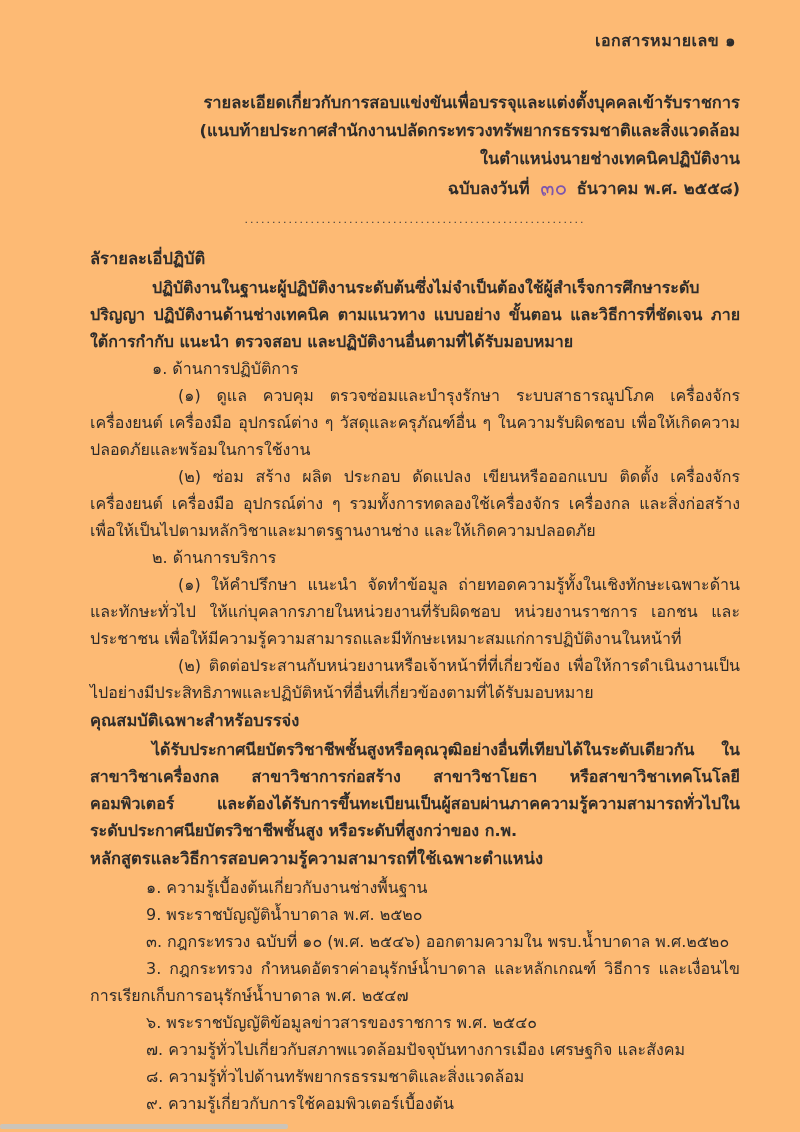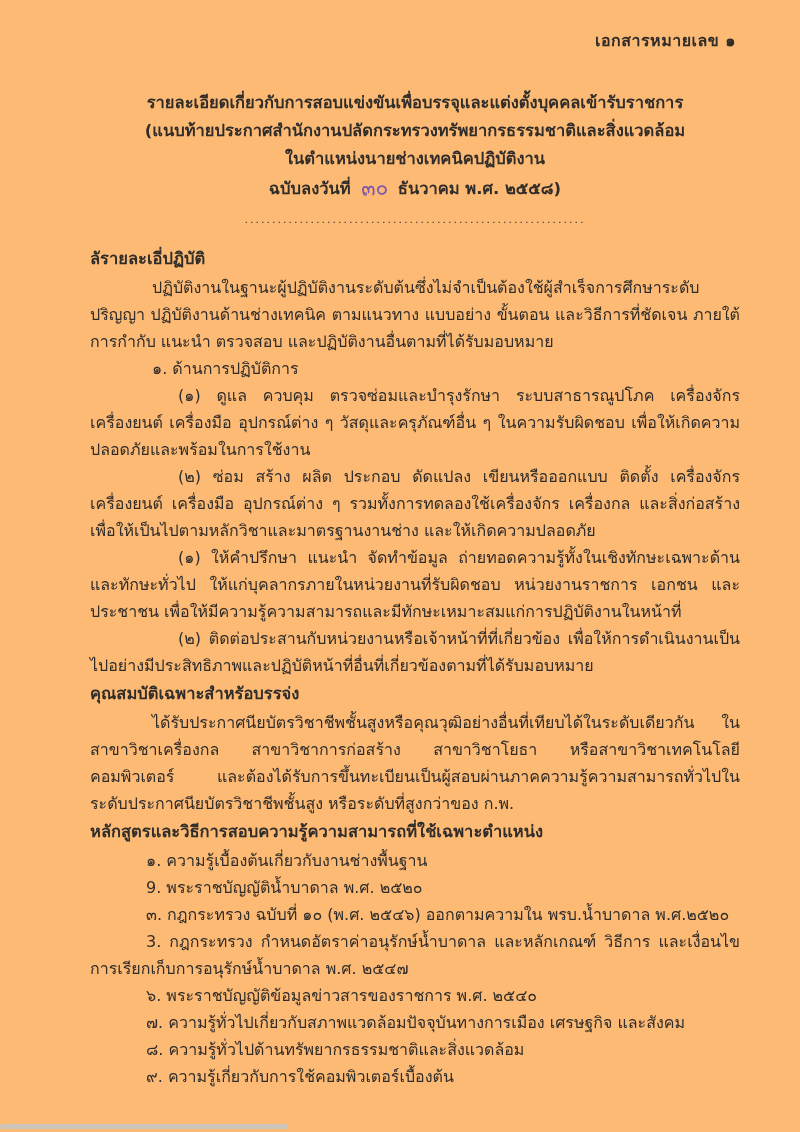--- a/index.html
+++ b/index.html
@@ -19,21 +19,21 @@
   }
   .doc-number{
     text-align:right;
     font-weight:700;
     font-size:16px;
     letter-spacing:.5px;
     padding-right:4px;
   }
   .title-block{
     margin-top:36px;
-    text-align:center;
+    text-align:right;
     font-weight:700;
     font-size:16.5px;
     line-height:28px;
   }
   .handwritten{
     display:inline-block;
     color:#7e57ad;
     font-size:21px;
     font-weight:400;
     padding:0 10px;
@@ -48,21 +48,21 @@
     white-space:nowrap;
     overflow:hidden;
   }
   .body-text{ font-size:16px; line-height:27px; text-align:justify; }
   .heading{
     font-weight:700;
     font-size:16.5px;
     line-height:30px;
     text-align:left;
   }
-  .p-indent{ text-indent:62px; margin:0; }
+  .p-indent{ text-indent:62px; margin:0;font-weight:bold; }
   .p-indent2{ text-indent:88px; margin:0; }
   .sub-title{ margin:0 0 0 62px; }
   .exam-item{ text-indent:56px; margin:0; }
   .scan-streak{
     position:absolute;
     left:0;bottom:3px;
     width:288px;height:5px;
     background:#c2c6c6;
     opacity:.85;
     border-radius:2px;
@@ -87,20 +87,21 @@
 
     <div class="body-text">
 
       <div class="heading">ลัรายละเอี่ปฏิบัติ</div>
       <p class="p-indent">ปฏิบัติงานในฐานะผู้ปฏิบัติงานระดับต้นซึ่งไม่จำเป็นต้องใช้ผู้สำเร็จการศึกษาระดับปริญญา ปฏิบัติงานด้านช่างเทคนิค ตามแนวทาง แบบอย่าง ขั้นตอน และวิธีการที่ชัดเจน ภายใต้การกำกับ แนะนำ ตรวจสอบ และปฏิบัติงานอื่นตามที่ได้รับมอบหมาย</p>
 
       <div class="sub-title">๑. ด้านการปฏิบัติการ</div>
       <p class="p-indent2">(๑) ดูแล ควบคุม ตรวจซ่อมและบำรุงรักษา ระบบสาธารณูปโภค  เครื่องจักร เครื่องยนต์ เครื่องมือ อุปกรณ์ต่าง ๆ วัสดุและครุภัณฑ์อื่น ๆ ในความรับผิดชอบ เพื่อให้เกิดความปลอดภัยและพร้อมในการใช้งาน</p>
       <p class="p-indent2">(๒) ซ่อม สร้าง ผลิต ประกอบ ดัดแปลง เขียนหรือออกแบบ ติดตั้ง เครื่องจักร เครื่องยนต์ เครื่องมือ อุปกรณ์ต่าง ๆ รวมทั้งการทดลองใช้เครื่องจักร เครื่องกล และสิ่งก่อสร้าง เพื่อให้เป็นไปตามหลักวิชาและมาตรฐานงานช่าง และให้เกิดความปลอดภัย</p>
 
+      <div class="sub-title">๒. ด้านการบริการ</div>
       <p class="p-indent2">(๑) ให้คำปรึกษา แนะนำ จัดทำข้อมูล ถ่ายทอดความรู้ทั้งในเชิงทักษะเฉพาะด้านและทักษะทั่วไป ให้แก่บุคลากรภายในหน่วยงานที่รับผิดชอบ หน่วยงานราชการ เอกชน และประชาชน เพื่อให้มีความรู้ความสามารถและมีทักษะเหมาะสมแก่การปฏิบัติงานในหน้าที่</p>
       <p class="p-indent2">(๒) ติดต่อประสานกับหน่วยงานหรือเจ้าหน้าที่ที่เกี่ยวข้อง เพื่อให้การดำเนินงานเป็นไปอย่างมีประสิทธิภาพและปฏิบัติหน้าที่อื่นที่เกี่ยวข้องตามที่ได้รับมอบหมาย</p>
 
       <div class="heading">คุณสมบัติเฉพาะสำหรัอบรรจ่ง</div>
       <p class="p-indent">ได้รับประกาศนียบัตรวิชาชีพชั้นสูงหรือคุณวุฒิอย่างอื่นที่เทียบได้ในระดับเดียวกัน  ในสาขาวิชาเครื่องกล สาขาวิชาการก่อสร้าง สาขาวิชาโยธา หรือสาขาวิชาเทคโนโลยีคอมพิวเตอร์ และต้องได้รับการขึ้นทะเบียนเป็นผู้สอบผ่านภาคความรู้ความสามารถทั่วไปในระดับประกาศนียบัตรวิชาชีพชั้นสูง หรือระดับที่สูงกว่าของ ก.พ.</p>
 
       <div class="heading">หลักสูตรและวิธีการสอบความรู้ความสามารถที่ใช้เฉพาะตำแหน่ง</div>
       <p class="exam-item">๑. ความรู้เบื้องต้นเกี่ยวกับงานช่างพื้นฐาน</p>
       <p class="exam-item">9. พระราชบัญญัติน้ำบาดาล พ.ศ. ๒๕๒๐</p>
       <p class="exam-item">๓. กฎกระทรวง ฉบับที่ ๑๐ (พ.ศ. ๒๕๔๖) ออกตามความใน พรบ.น้ำบาดาล พ.ศ.๒๕๒๐</p>

